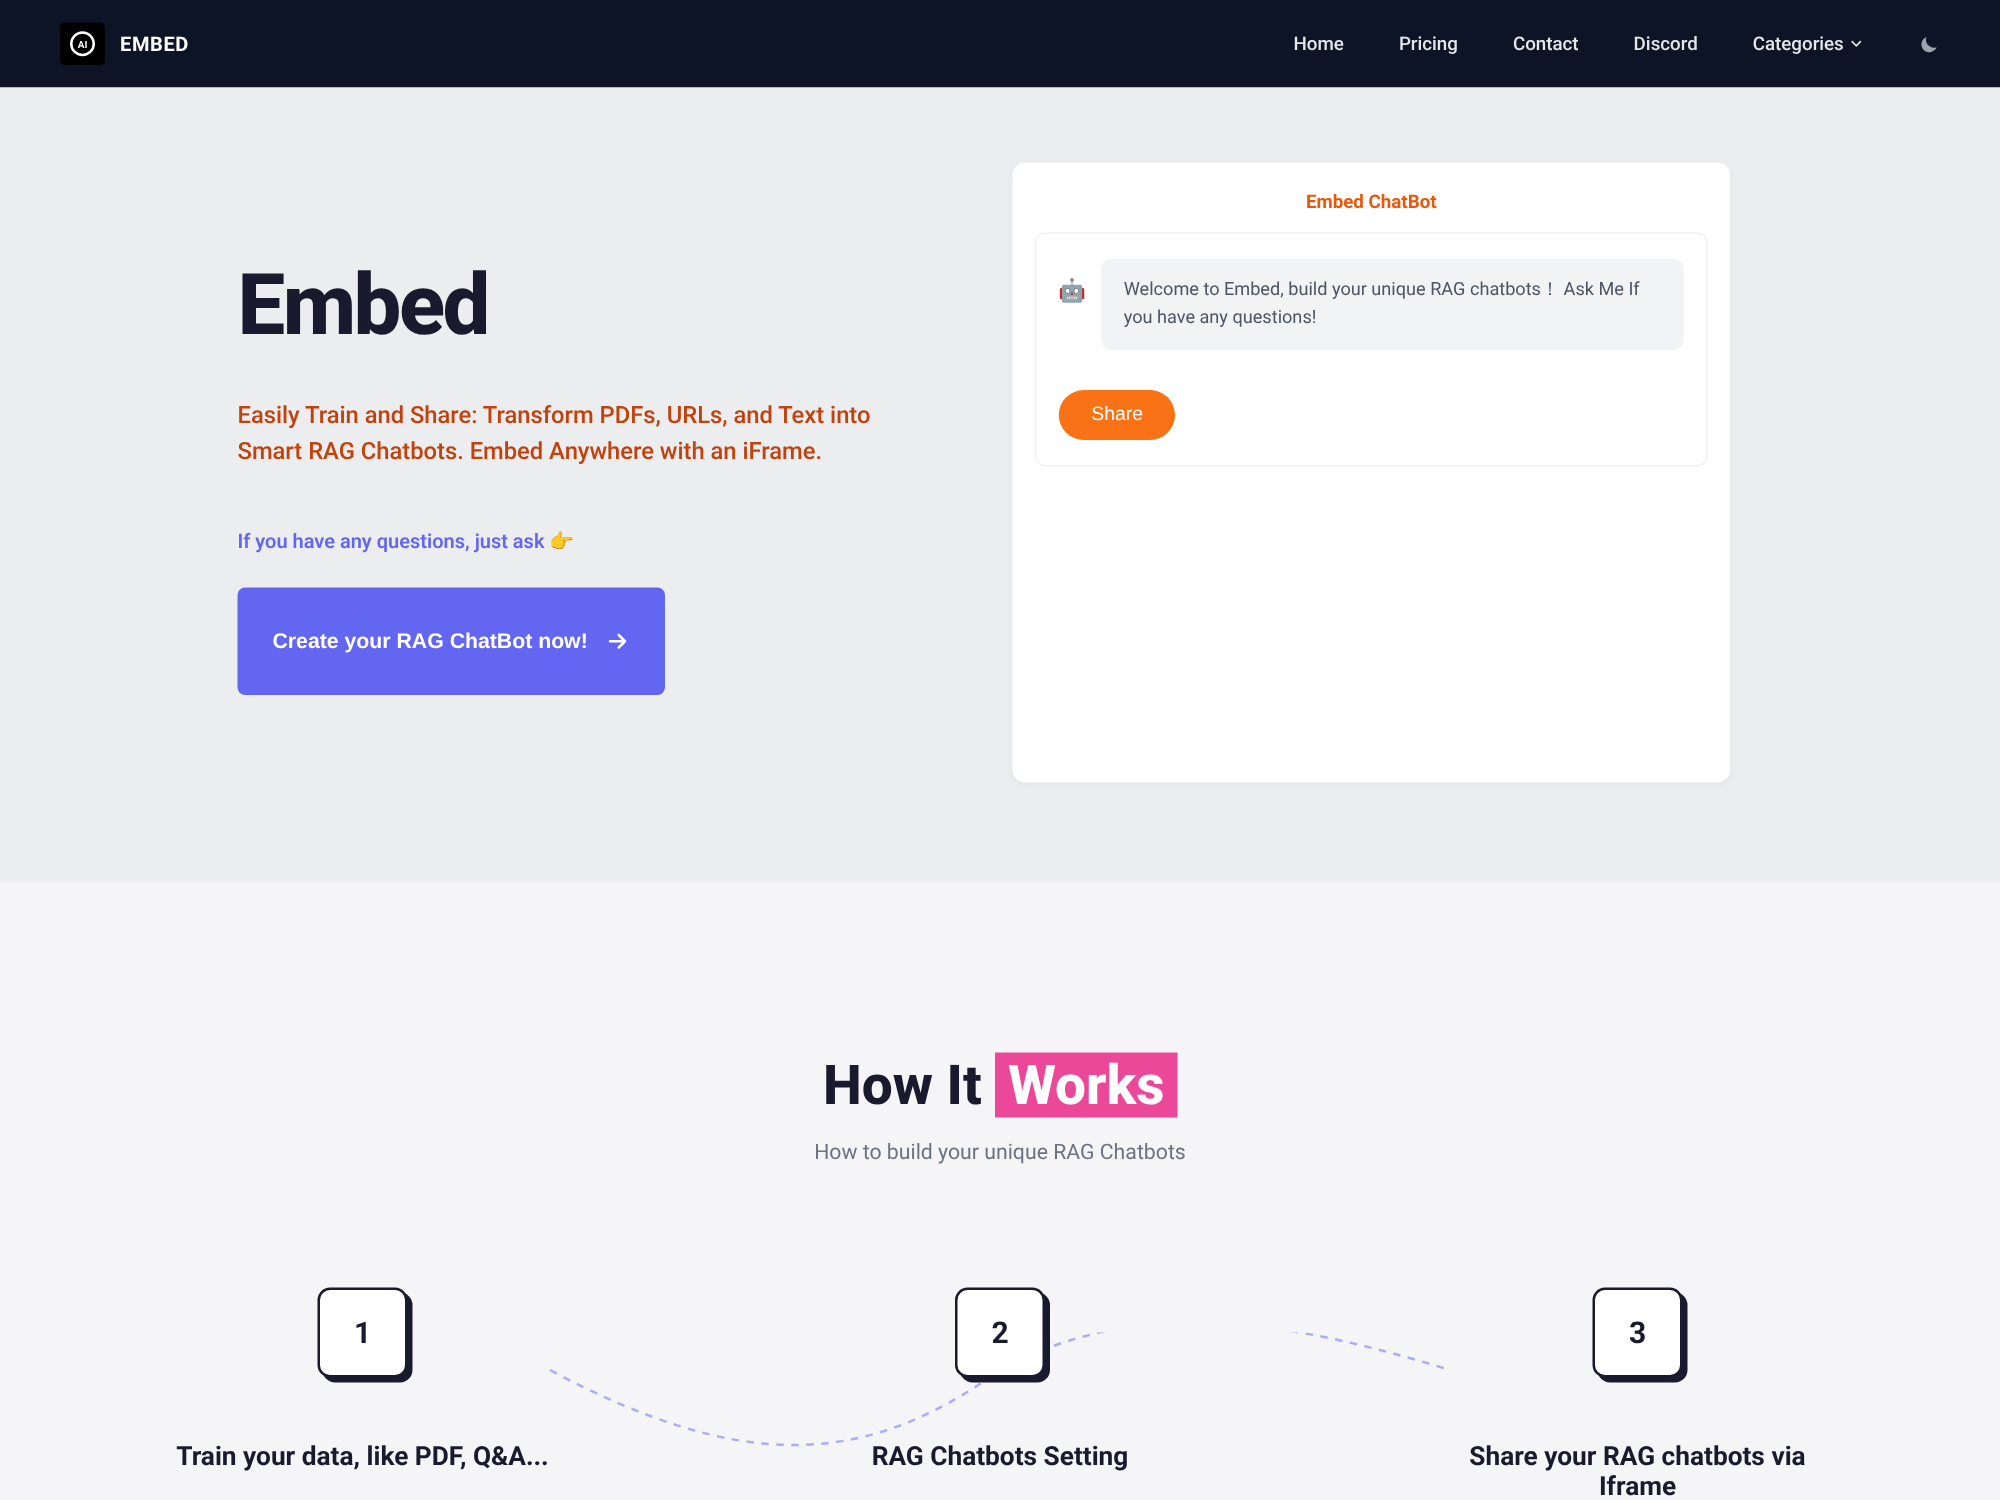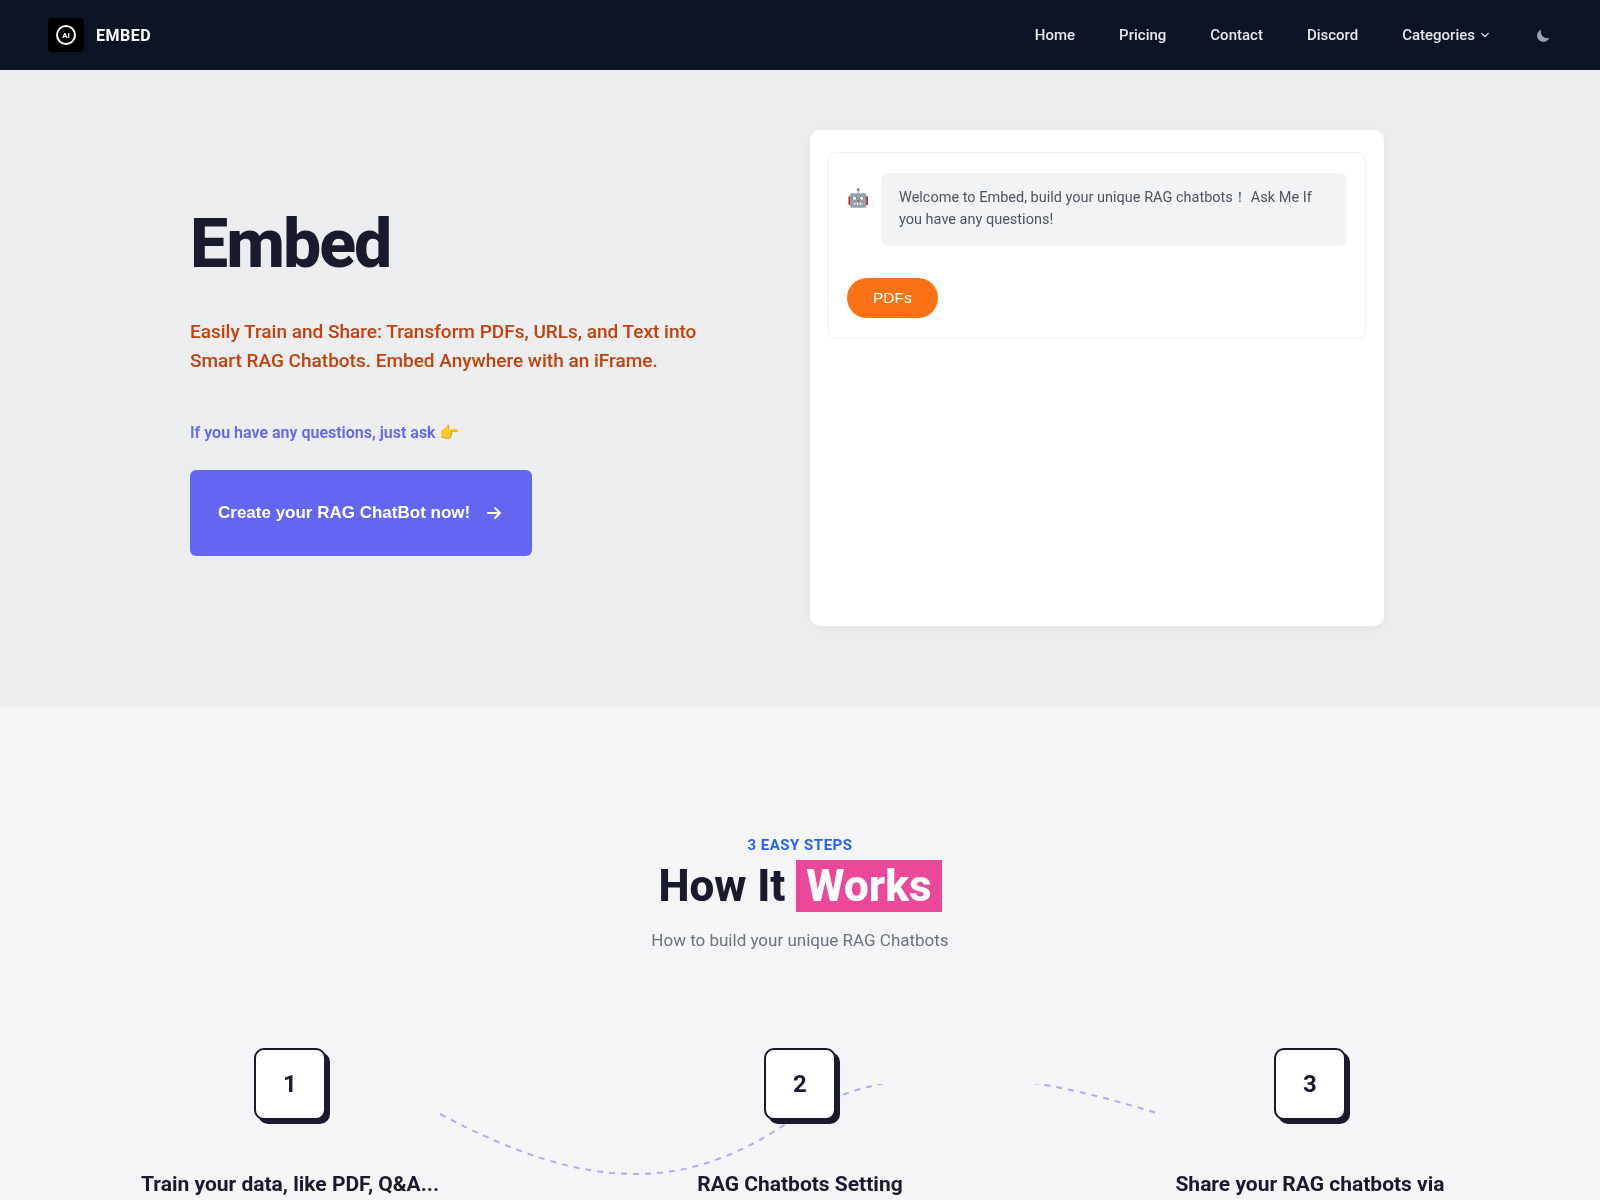--- a/index.html
+++ b/index.html
@@ -301,35 +301,35 @@
     <p class="hero-hint">If you have any questions, just ask 👉</p>
     <button class="cta-button">
       <span>Create your RAG ChatBot now!</span>
       <svg class="arrow-icon" viewBox="0 0 20 20" fill="none">
         <path d="M4 10h12m0 0l-5-5m5 5l-5 5" stroke="#fff" stroke-width="2" stroke-linecap="round" stroke-linejoin="round"></path>
       </svg>
     </button>
   </div>
   <div class="hero-right">
     <div class="chatbot-panel">
+      <div class="chatbot-title">Embed ChatBot</div>
       <div class="chatbot-inner">
         <div class="chat-msg">
           <div class="bot-avatar">🤖</div>
           <div class="chat-bubble">Welcome to Embed, build your unique RAG chatbots！ Ask Me If you have any questions!</div>
         </div>
         <div class="chat-input-row">
-          <button class="send-btn">PDFs</button>
+          <button class="send-btn">Share</button>
         </div>
       </div>
     </div>
   </div>
 </section>
 
 <section class="how-it-works">
-  <div class="steps-badge">3 EASY STEPS</div>
   <h2 class="how-title">
     <span>How It </span><span class="highlight">Works</span>
   </h2>
   <p class="how-sub">How to build your unique RAG Chatbots</p>
   <div class="steps-row">
     <svg class="steps-line" viewBox="0 0 780 120" fill="none">
       <path d="M30 30 C 180 110, 280 110, 390 30 C 500 -30, 620 -10, 750 30" stroke="#6366f1" stroke-width="2" stroke-dasharray="6 6" opacity="0.5"></path>
     </svg>
     <div class="step">
       <div class="step-num">1</div>

